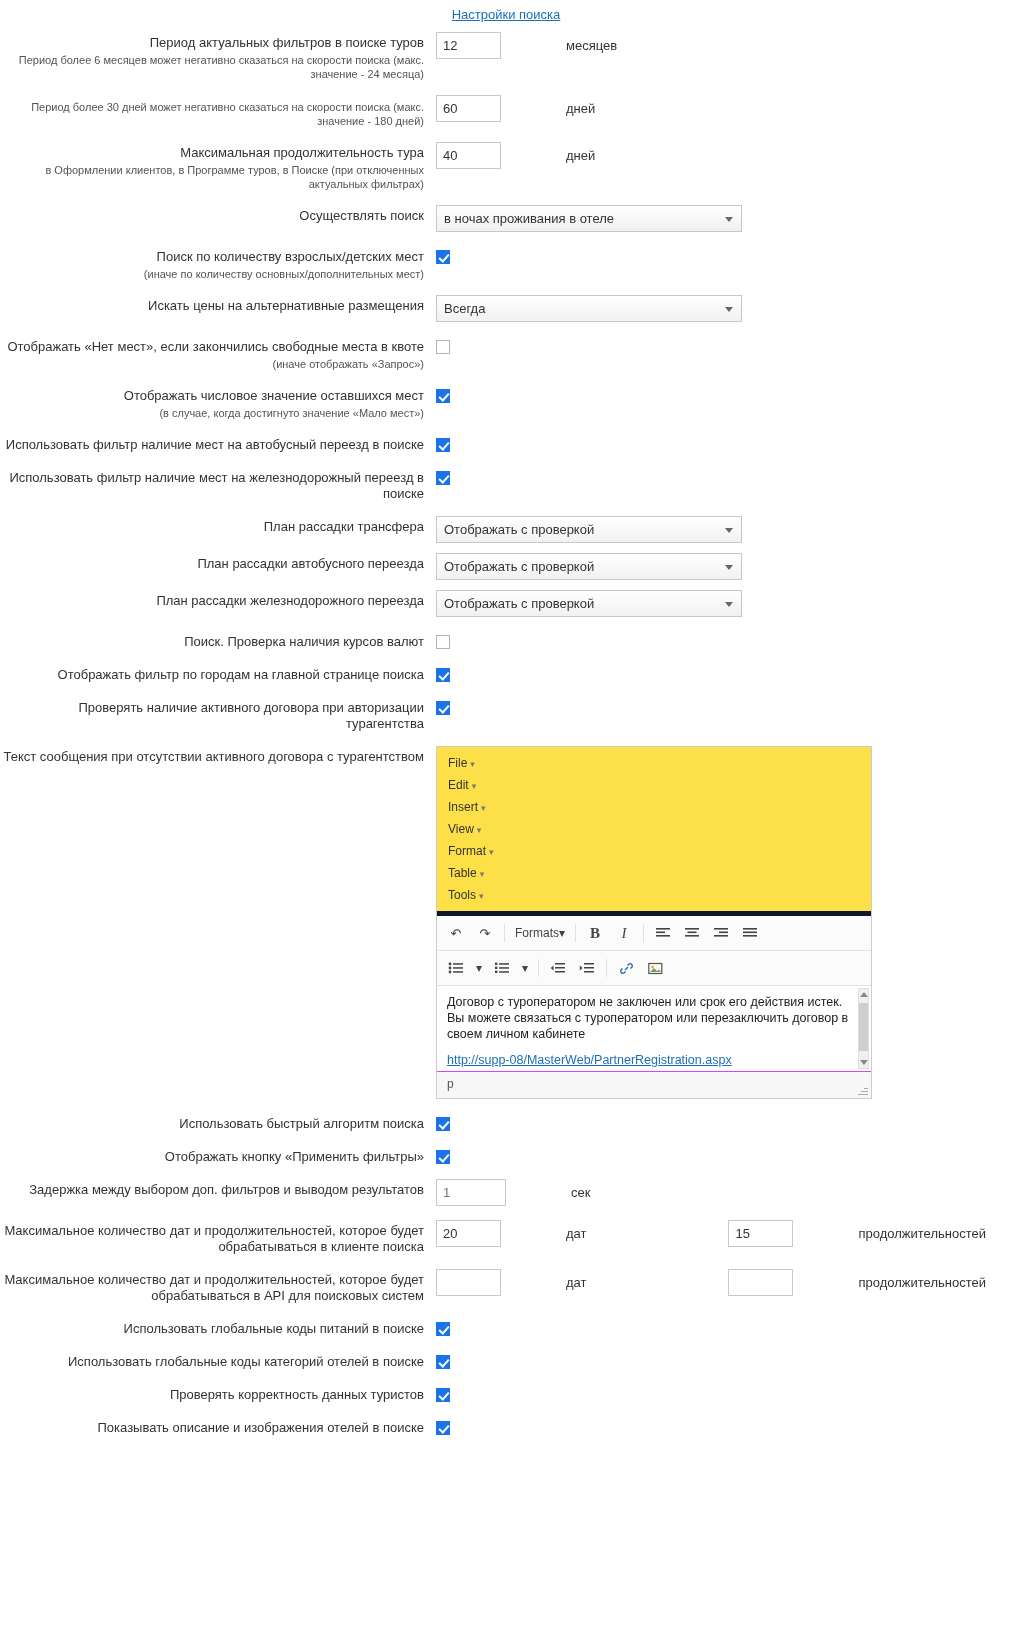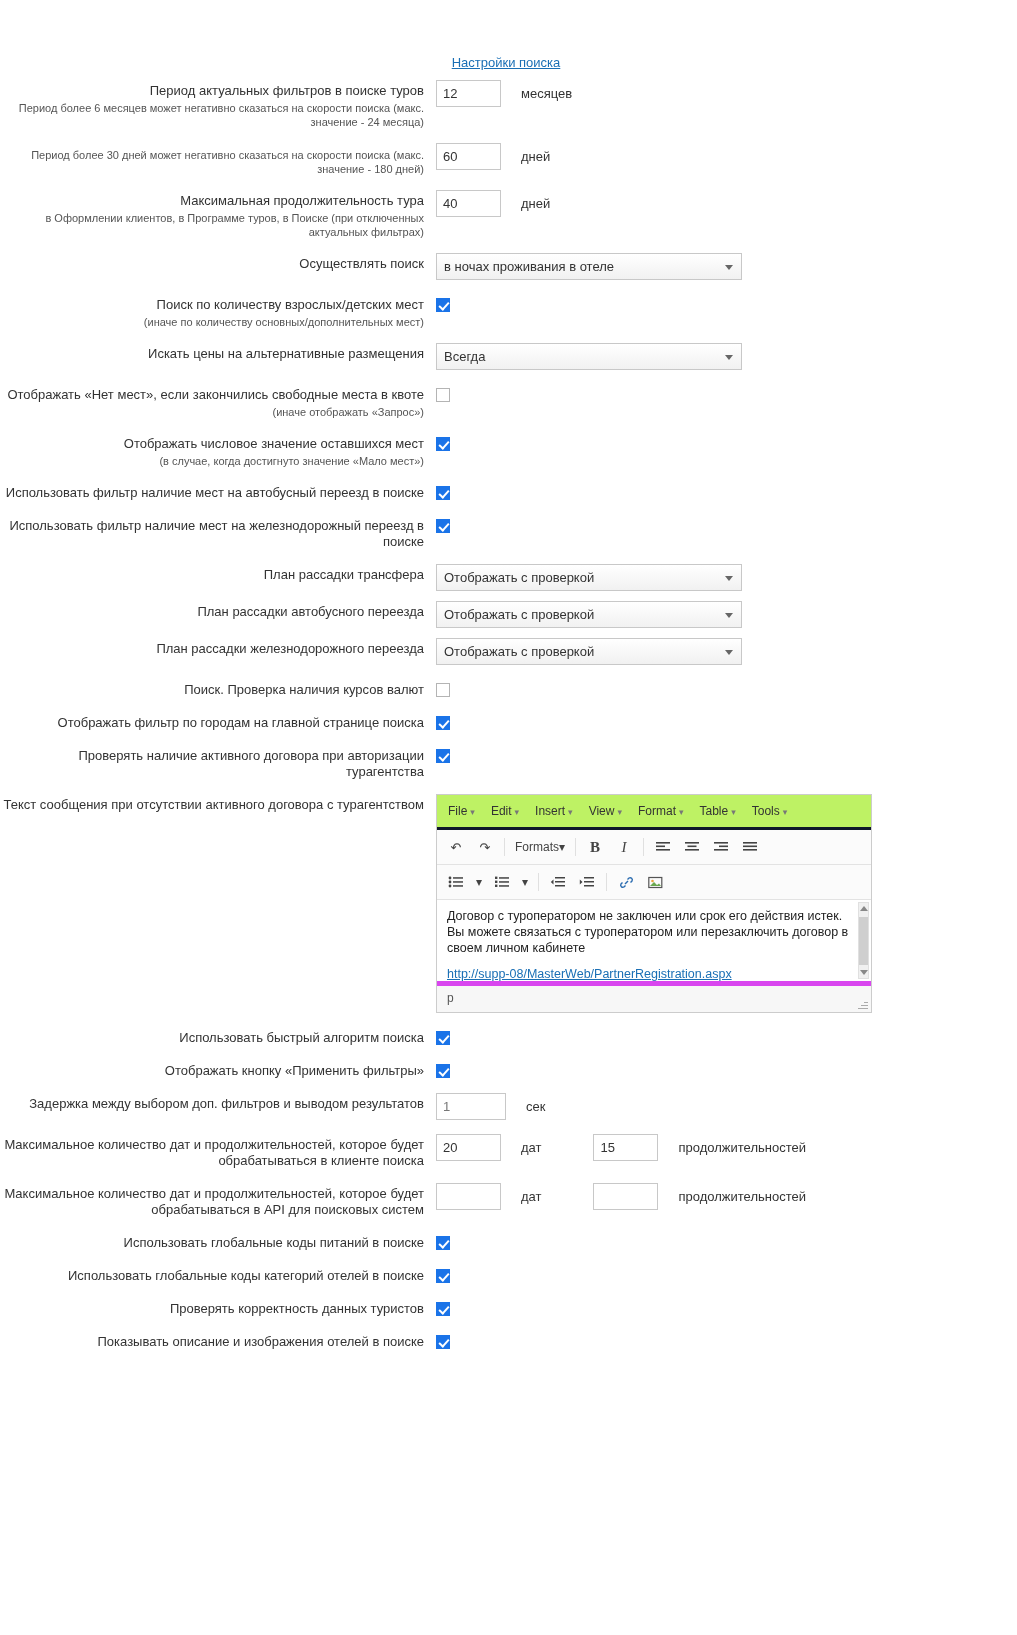--- a/index.html
+++ b/index.html
@@ -11,21 +11,20 @@
   }
   body { width: 1017px; min-height: 1635px; position: relative; }
 
   .page-title {
     text-align: center;
     color: #1a6fb5;
     font-size: 13px;
     padding: 7px 5px 10px 0;
     text-decoration: underline;
     cursor: pointer;
-    margin-top: 48px;
   }
 
   .form {
     width: 1017px;
     padding: 0 16px 10px 0;
   }
 
   .row {
     display: flex;
     align-items: flex-start;
@@ -49,20 +48,21 @@
     color: #555;
     line-height: 14px;
     margin-top: 2px;
   }
 
   .ctrl-col {
     flex: 1;
     display: flex;
     align-items: flex-end;
     flex-wrap: wrap;
+    gap: 45px;
   }
 
   input.txt {
     height: 27px;
     border: 1px solid #c8c8c8;
     background: #fff;
     font-size: 13px;
     padding: 2px 6px;
     font-family: "Liberation Sans", sans-serif;
     color: #333;
@@ -133,22 +133,23 @@
   
   .editor {
     width: 436px;
     border: 1px solid #cccccc;
     background: #fdfdfd;
   }
   .ed-menubar {
     display: flex;
     gap: 2px;
     padding: 6px 4px;
-    border-bottom: 3px solid #0f172a;
-    background: #bef264;
+    border-bottom: 5px solid #0f172a;
+    background: #fde047;
+    flex-direction: column;
   }
   .ed-menu {
     font-size: 12px;
     color: #333;
     padding: 3px 7px;
     border-radius: 3px;
     cursor: pointer;
     white-space: nowrap;
   }
   .ed-menu .caret { color: #777; font-size: 9px; margin-left: 3px; }
@@ -174,21 +175,21 @@
   .ed-sep { width: 1px; height: 18px; background: #e0e0e0; margin: 0 3px; }
   .ed-body {
     background: #fff;
     padding: 8px 10px 10px 10px;
     font-size: 12.5px;
     line-height: 16px;
     color: #222;
     height: 86px;
     position: relative;
     overflow: hidden;
-    border-bottom: 5px solid #d946ef;
+    border-bottom: 1px solid #d946ef;
   }
   .ed-body a { color: #1a6fb5; }
   .ed-scroll {
     position: absolute;
     right: 2px; top: 2px;
     width: 11px; bottom: 2px;
     background: #f0f0f0;
     border: 1px solid #e0e0e0;
   }
   .ed-scroll .thumb {

